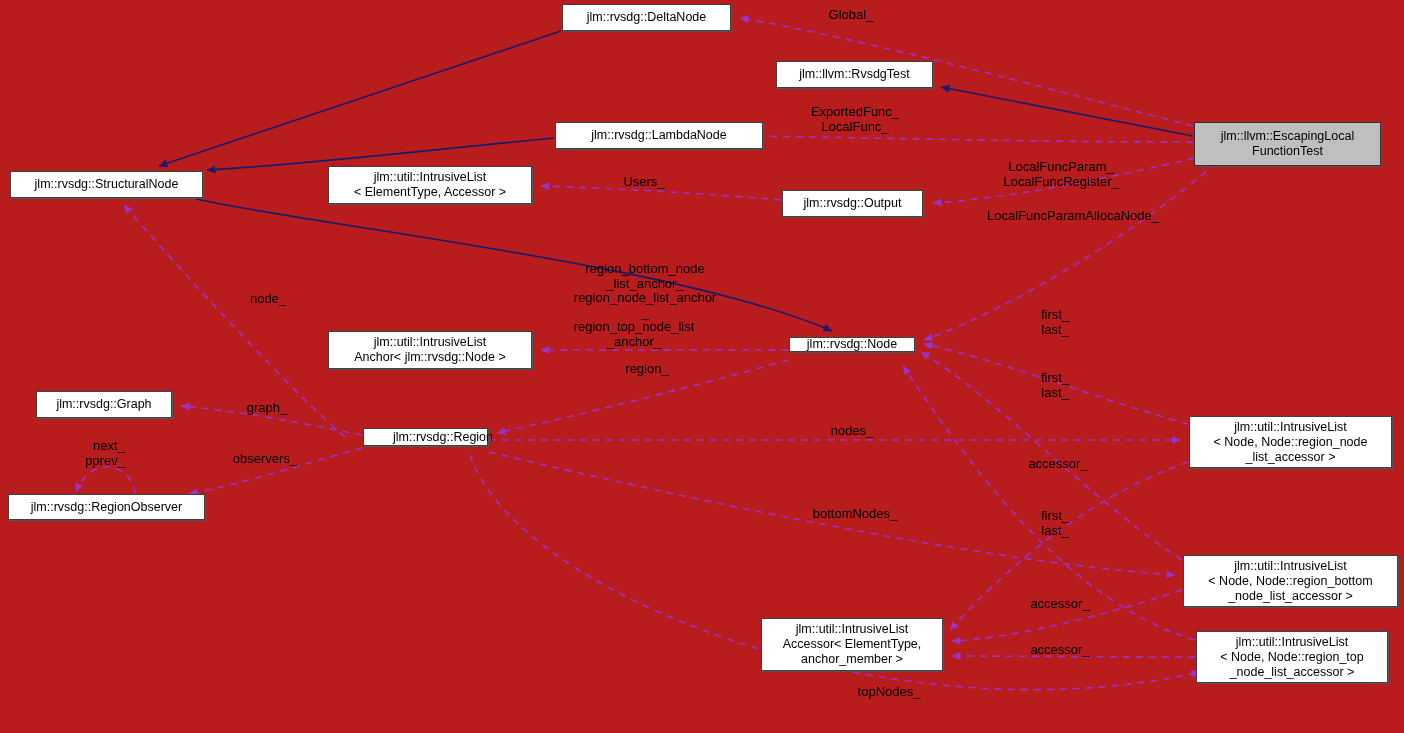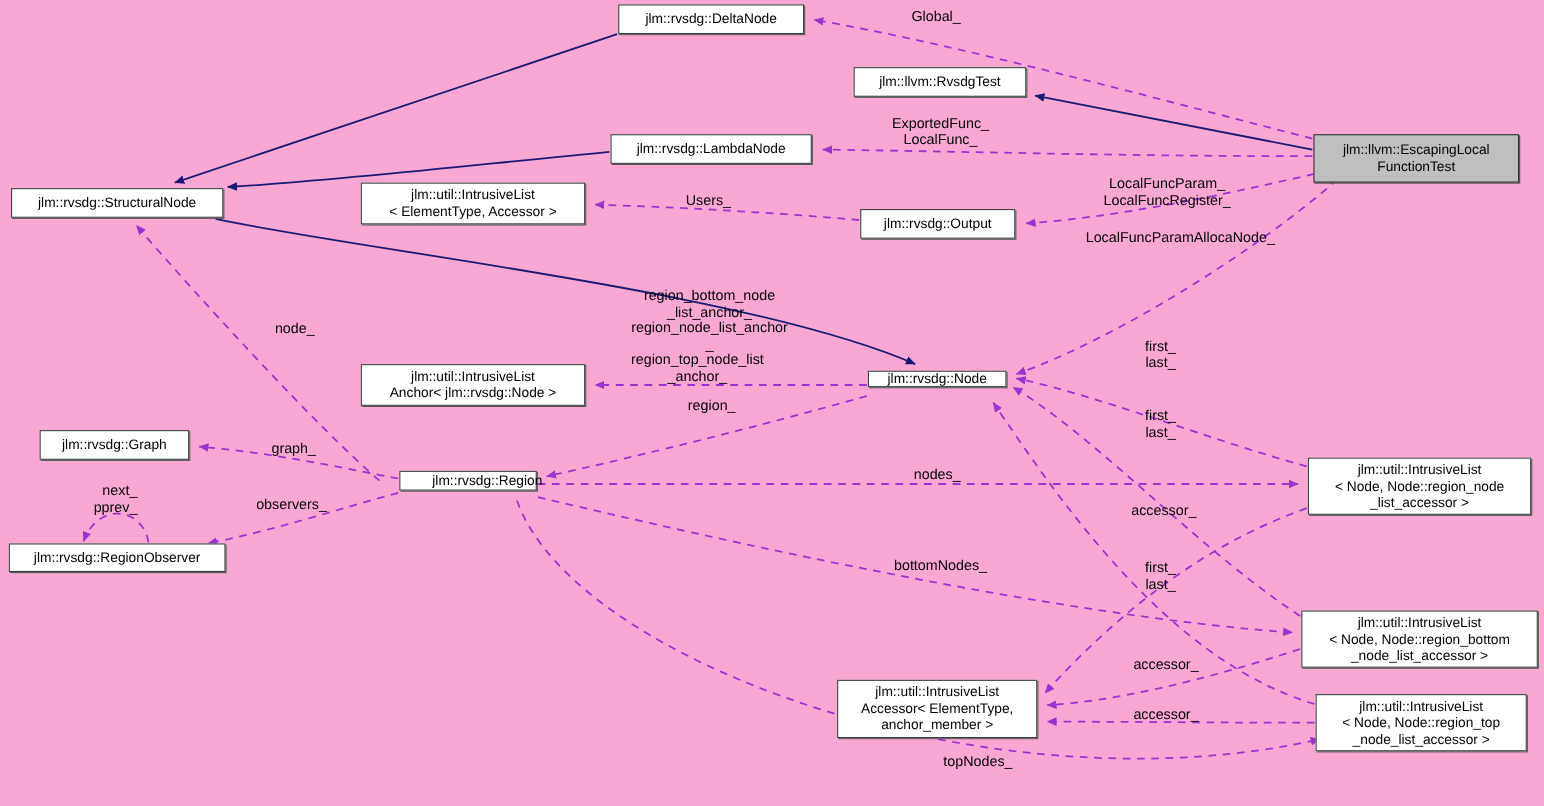--- a/index.html
+++ b/index.html
@@ -8,21 +8,21 @@
     padding: 0;
     background: #ffffff;
   }
   body {
     font-family: "Liberation Sans", sans-serif;
   }
   #diagram {
     position: relative;
     width: 1404px;
     height: 733px;
-    background: #f9a8d4;
+    background: #b91c1c;
     overflow: hidden;
   }
   #edge-layer {
     position: absolute;
     left: 0;
     top: 0;
     width: 1404px;
     height: 733px;
     pointer-events: none;
   }
@@ -121,21 +121,21 @@
       <path d="M1188,462 C1080,500 1000,575 950,630"></path>
 
       <path d="M1182,590 C1090,620 1010,638 952,641"></path>
 
       <path d="M1195,657 C1100,657 1010,656 952,656"></path>
     </g>
   </svg>
 
   <div class="node" style="left: 562px; top: 4px; width: 169px; height: 27px;"><span>jlm::rvsdg::DeltaNode</span></div>
   <div class="node" style="left: 776px; top: 61px; width: 157px; height: 27px;"><span>jlm::llvm::RvsdgTest</span></div>
-  <div class="node" style="left: 555px; top: 122px; width: 183px; height: 27px;"><span>jlm::rvsdg::LambdaNode</span></div>
+  <div class="node" style="left: 555px; top: 122px; width: 208px; height: 27px;"><span>jlm::rvsdg::LambdaNode</span></div>
   <div class="node highlight" style="left: 1194px; top: 122px; width: 187px; height: 44px;"><span>jlm::llvm::EscapingLocal
 FunctionTest</span></div>
   <div class="node" style="left: 10px; top: 171px; width: 193px; height: 27px;"><span>jlm::rvsdg::StructuralNode</span></div>
   <div class="node" style="left: 328px; top: 166px; width: 204px; height: 38px;"><span>jlm::util::IntrusiveList
 &lt; ElementType, Accessor &gt;</span></div>
   <div class="node" style="left: 782px; top: 190px; width: 141px; height: 27px;"><span>jlm::rvsdg::Output</span></div>
   <div class="node" style="left: 328px; top: 331px; width: 204px; height: 38px;"><span>jlm::util::IntrusiveList
 Anchor&lt; jlm::rvsdg::Node &gt;</span></div>
   <div class="node" style="left: 789px; top: 337px; width: 126px; height: 15px;"><span>jlm::rvsdg::Node</span></div>
   <div class="node" style="left: 36px; top: 391px; width: 136px; height: 27px;"><span>jlm::rvsdg::Graph</span></div>

